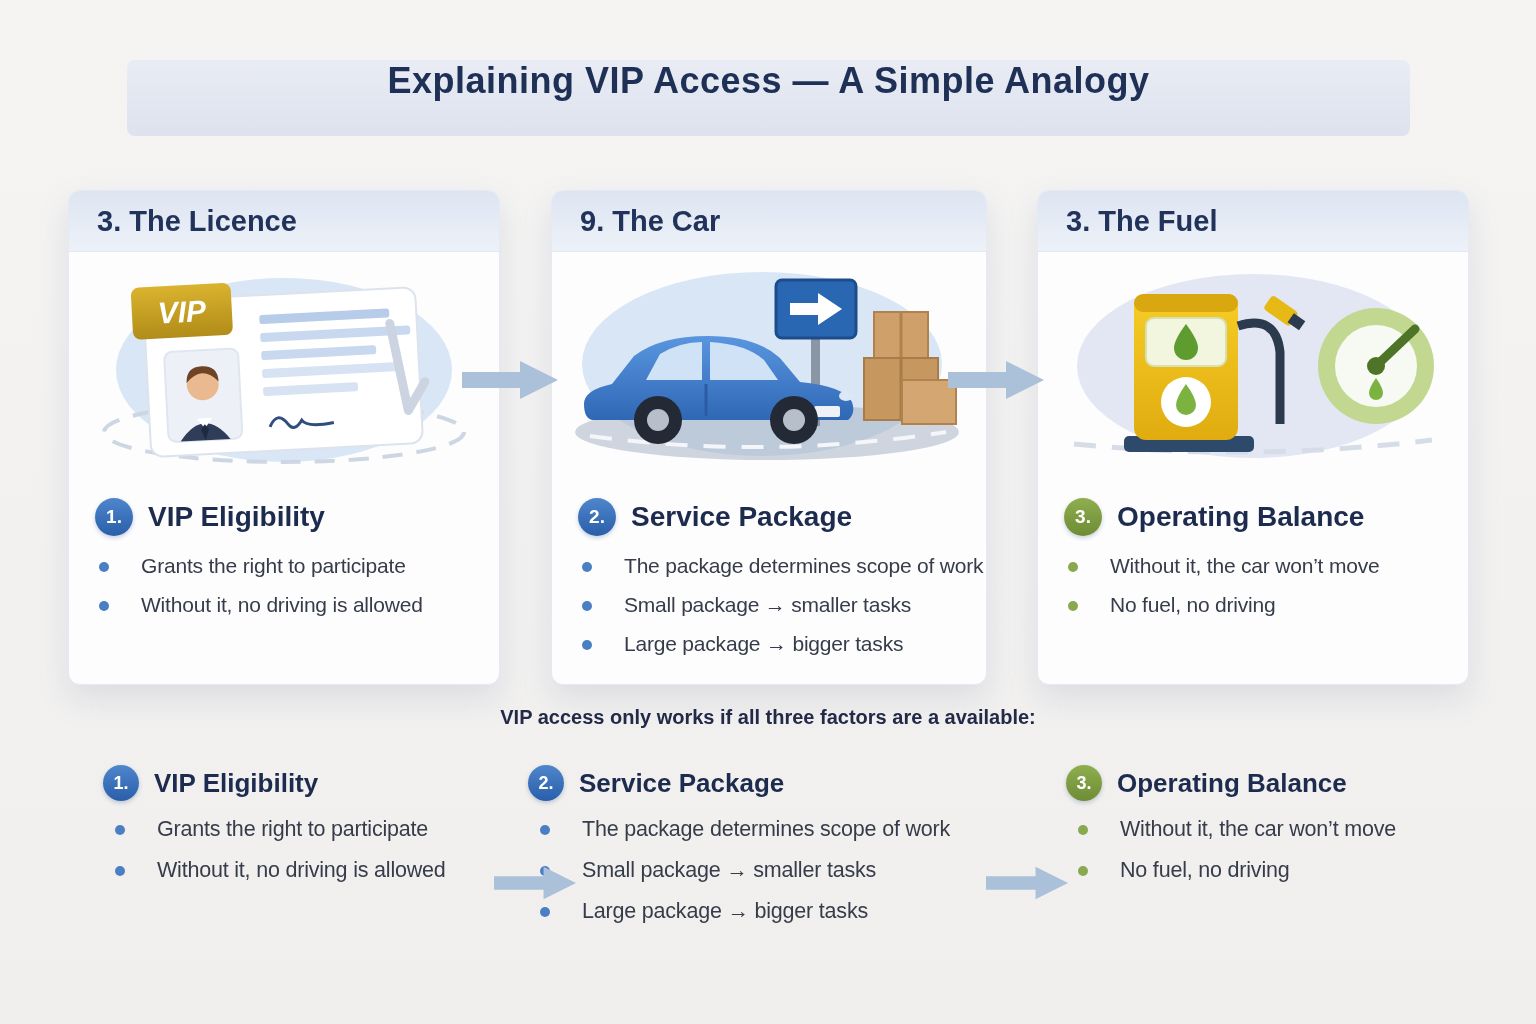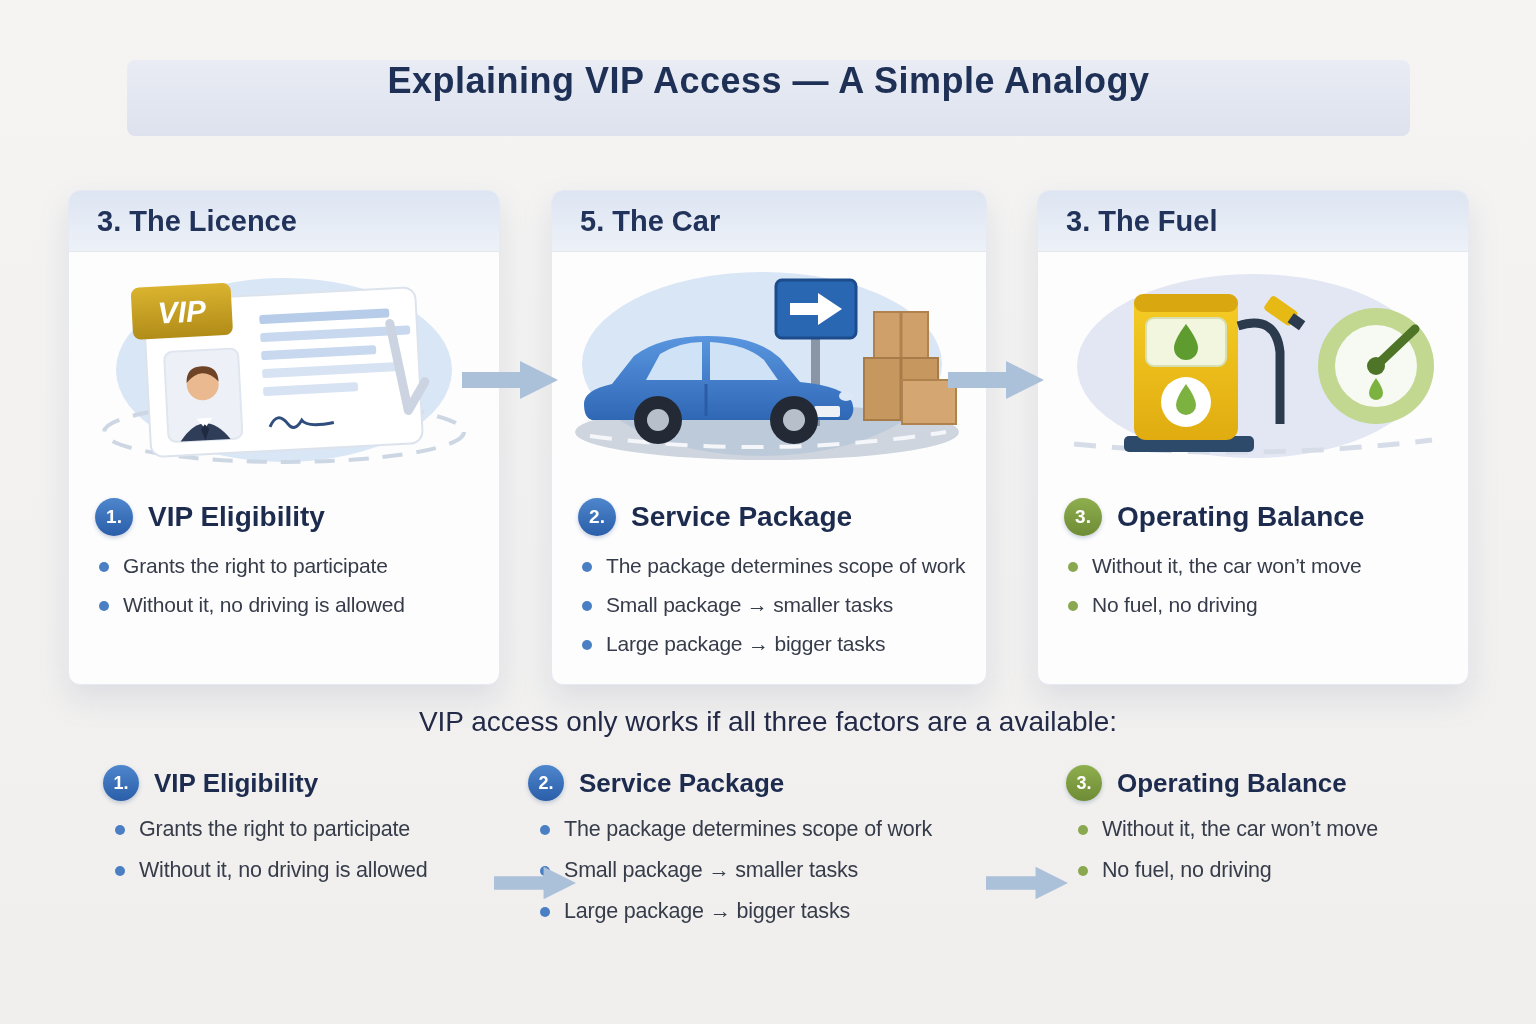--- a/index.html
+++ b/index.html
@@ -23,37 +23,37 @@
     padding:0 28px;font-size:29px;font-weight:700;color:#21335a;}
   .card-illus{height:228px;padding:2px 6px 0;}
   .card-illus svg{display:block;width:100%;height:100%;}
   .titlerow{display:flex;align-items:center;gap:15px;padding:16px 26px 0;}
   .badge{width:38px;height:38px;border-radius:50%;display:flex;align-items:center;justify-content:center;
     color:#fff;font-weight:700;font-size:19px;flex:0 0 38px;box-shadow:0 2px 4px rgba(40,70,120,.25);}
   .badge-blue{background:linear-gradient(180deg,#4e86cc,#2a5ea9);}
   .badge-green{background:linear-gradient(180deg,#8fae4e,#6d8c35);}
   .subtitle{font-size:28px;font-weight:700;color:#1c2b4e;}
   .bullets{margin:18px 0 0;padding:0 22px 0 30px;list-style:none;}
-  .bullets li{display:flex;align-items:flex-start;gap:14px;margin-bottom:15px;
+  .bullets li{display:flex;align-items:flex-start;gap:32px;margin-bottom:15px;
     font-size:21px;letter-spacing:-.2px;color:#363c49;white-space:nowrap;}
   .dot{width:10px;height:10px;border-radius:50%;margin-top:8px;flex:0 0 10px;}
   .dot-blue{background:#4a7fc4;}
   .dot-green{background:#8aa84f;}
 
   
   .arrow{position:absolute;}
   .arrow svg{display:block;width:100%;height:100%;}
   .arrow-t1{left:462px;top:358px;width:96px;height:44px;z-index:5;}
   .arrow-t2{left:948px;top:358px;width:96px;height:44px;z-index:5;}
   .arrow-b1{left:494px;top:864px;width:82px;height:38px;z-index:5;}
   .arrow-b2{left:986px;top:864px;width:82px;height:38px;z-index:5;}
 
   
   .summary-heading{position:absolute;left:0;top:706px;width:100%;text-align:center;
-    font-size:28px;font-weight:400;color:#232a47;}
+    font-size:20px;font-weight:700;color:#232a47;}
   .sum-col{position:absolute;top:765px;}
   .sum-col1{left:103px;width:410px;}
   .sum-col2{left:528px;width:500px;}
   .sum-col3{left:1066px;width:440px;}
   .sum-col .titlerow{padding:0;}
   .sum-col .badge{width:36px;height:36px;flex:0 0 36px;font-size:18px;}
   .sum-col .subtitle{font-size:26px;}
   .sum-col .bullets{margin-top:16px;padding:0 0 0 12px;}
   .sum-col .bullets li{font-size:21.5px;margin-bottom:16px;}
 </style>
@@ -108,21 +108,21 @@
           <span>Grants the right to participate</span>
         </li>
       <li>
           <span class="dot dot-blue"></span>
           <span>Without it, no driving is allowed</span>
         </li>
     </ul>
   </div>
 
   <div class="card card2">
-    <div class="card-header">5. The Car</div>
+    <div class="card-header">9. The Car</div>
     <div class="card-illus">
       <svg viewBox="0 0 414 228">
         <defs>
           <linearGradient id="carGrad" x1="0" y1="0" x2="0" y2="1">
             <stop offset="0" stop-color="#5a96e0"></stop>
               <stop offset="1" stop-color="#2f67b5"></stop>
           </linearGradient>
         </defs>
         <ellipse cx="200" cy="110" rx="180" ry="92" fill="#d8e6f5"></ellipse>
         <ellipse cx="205" cy="178" rx="192" ry="28" fill="#a2aebd" opacity="0.5"></ellipse>

